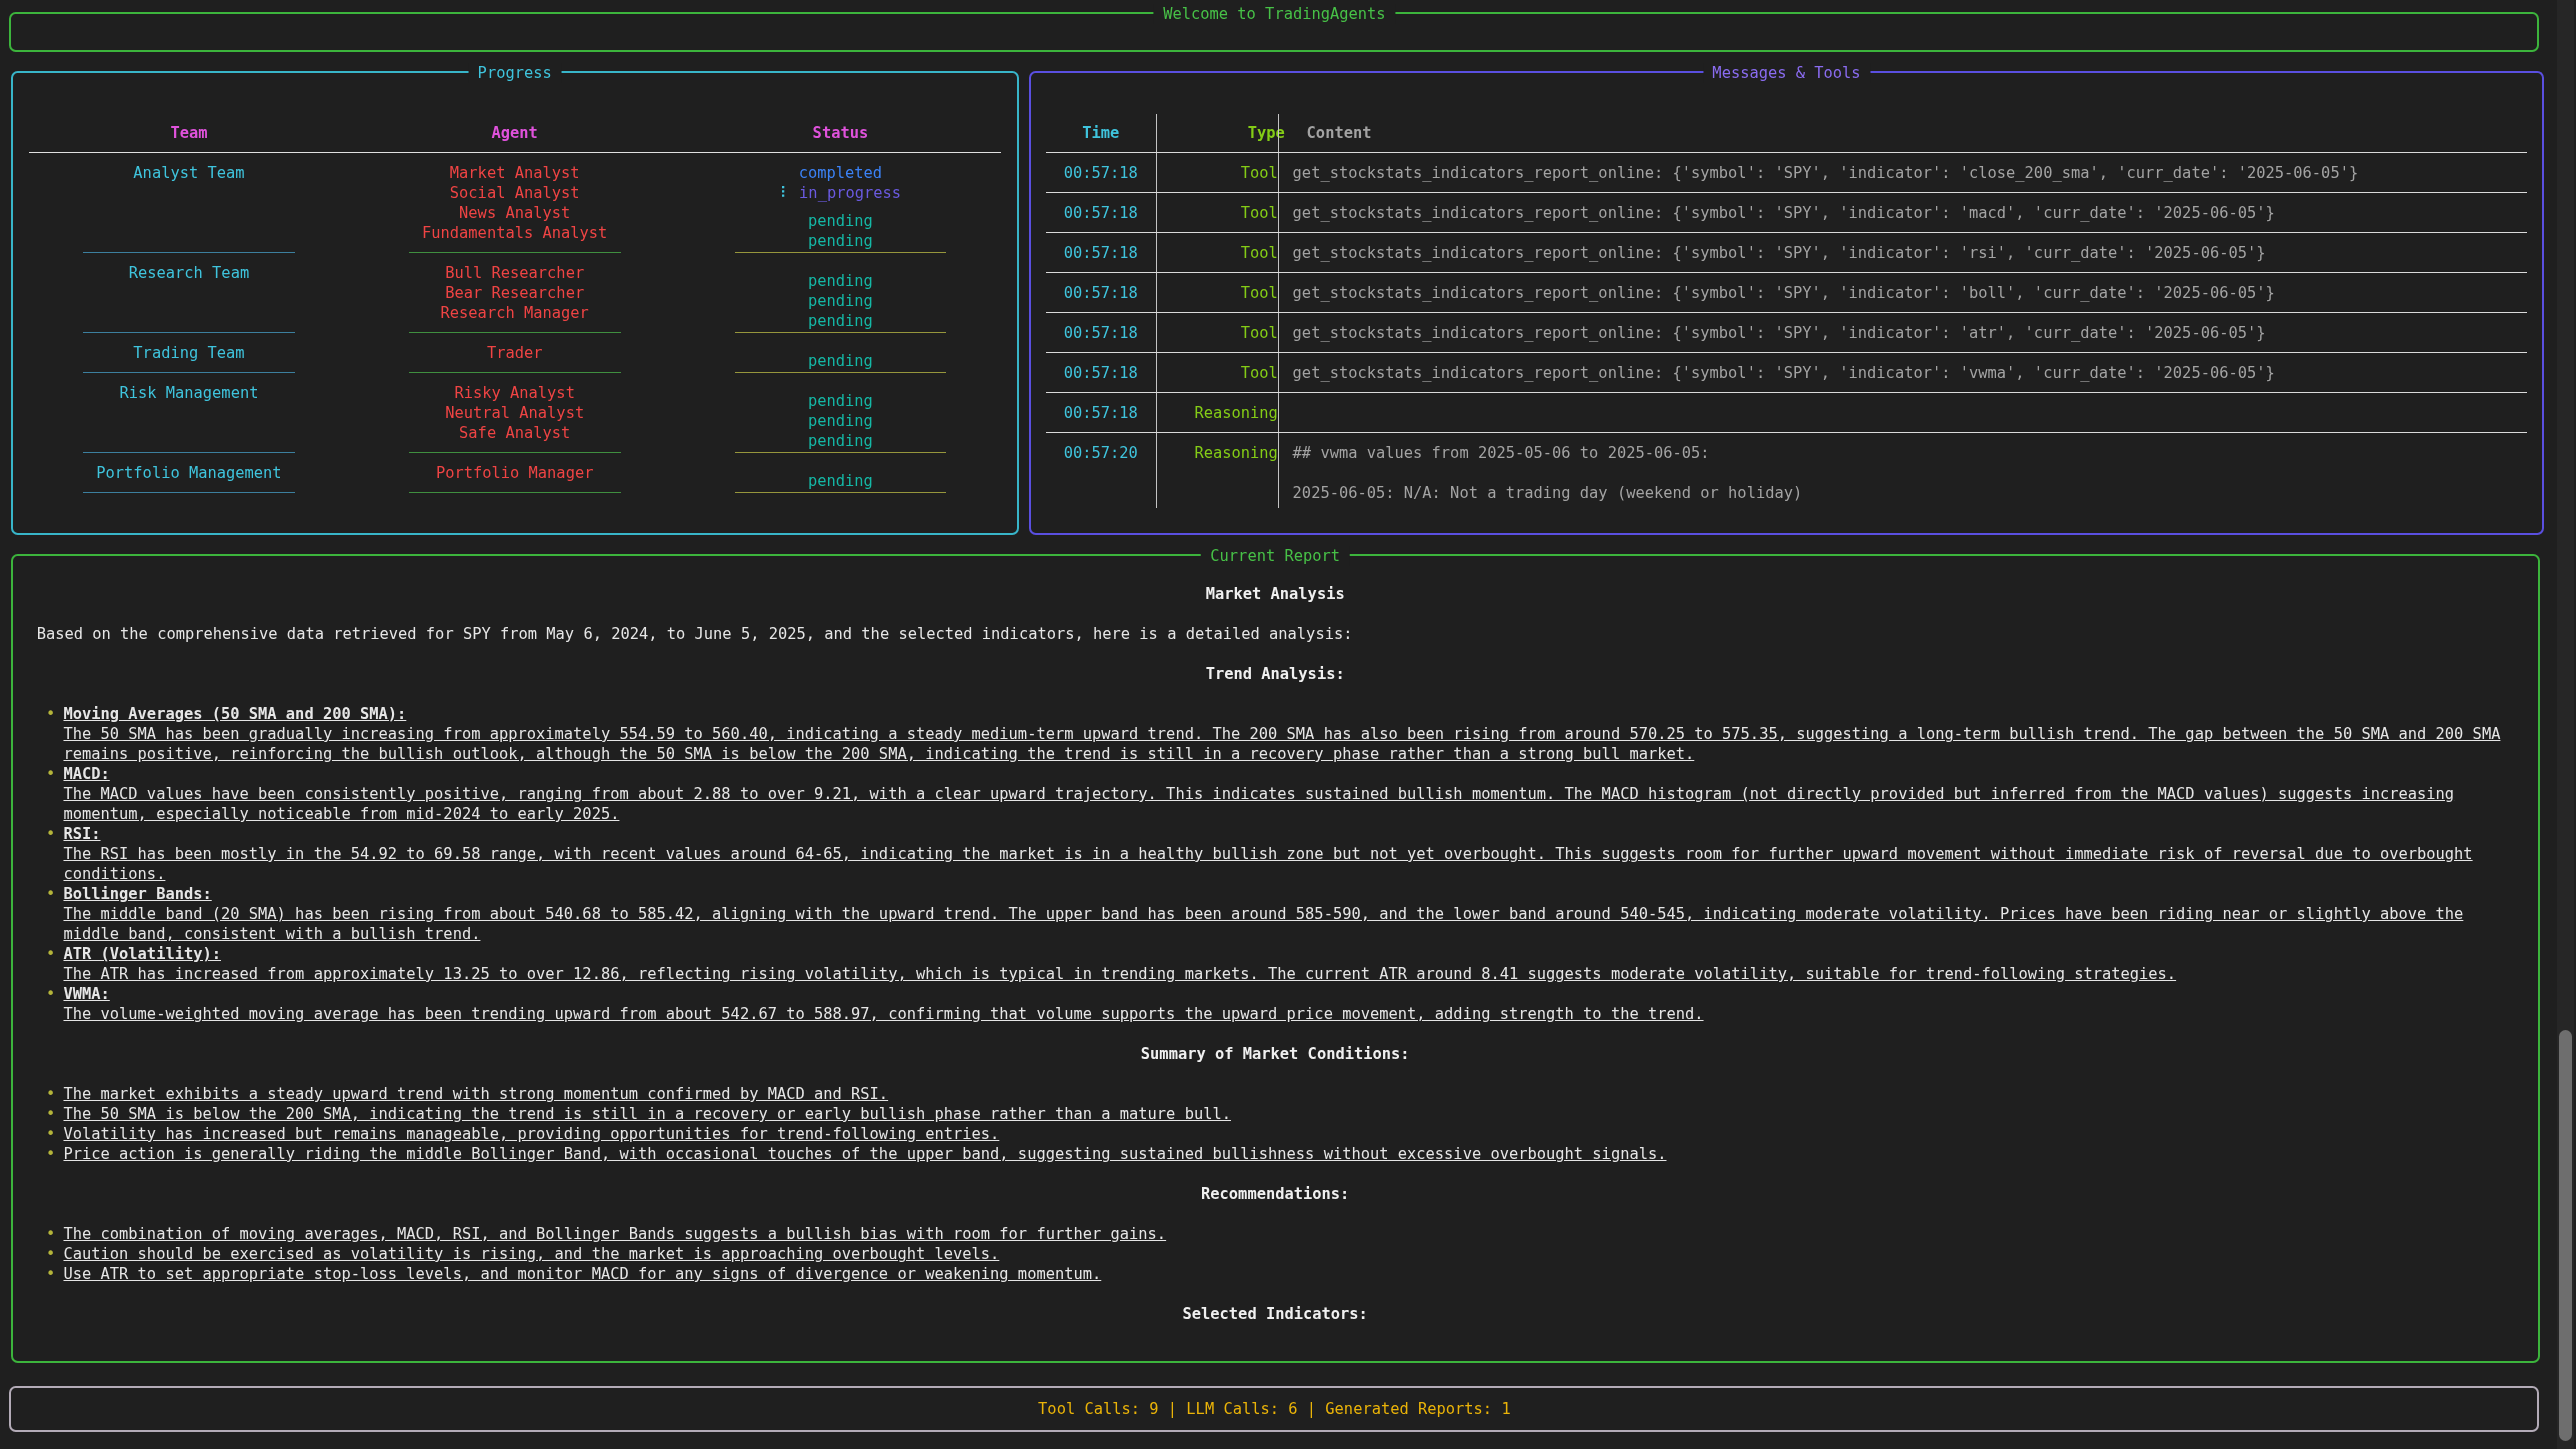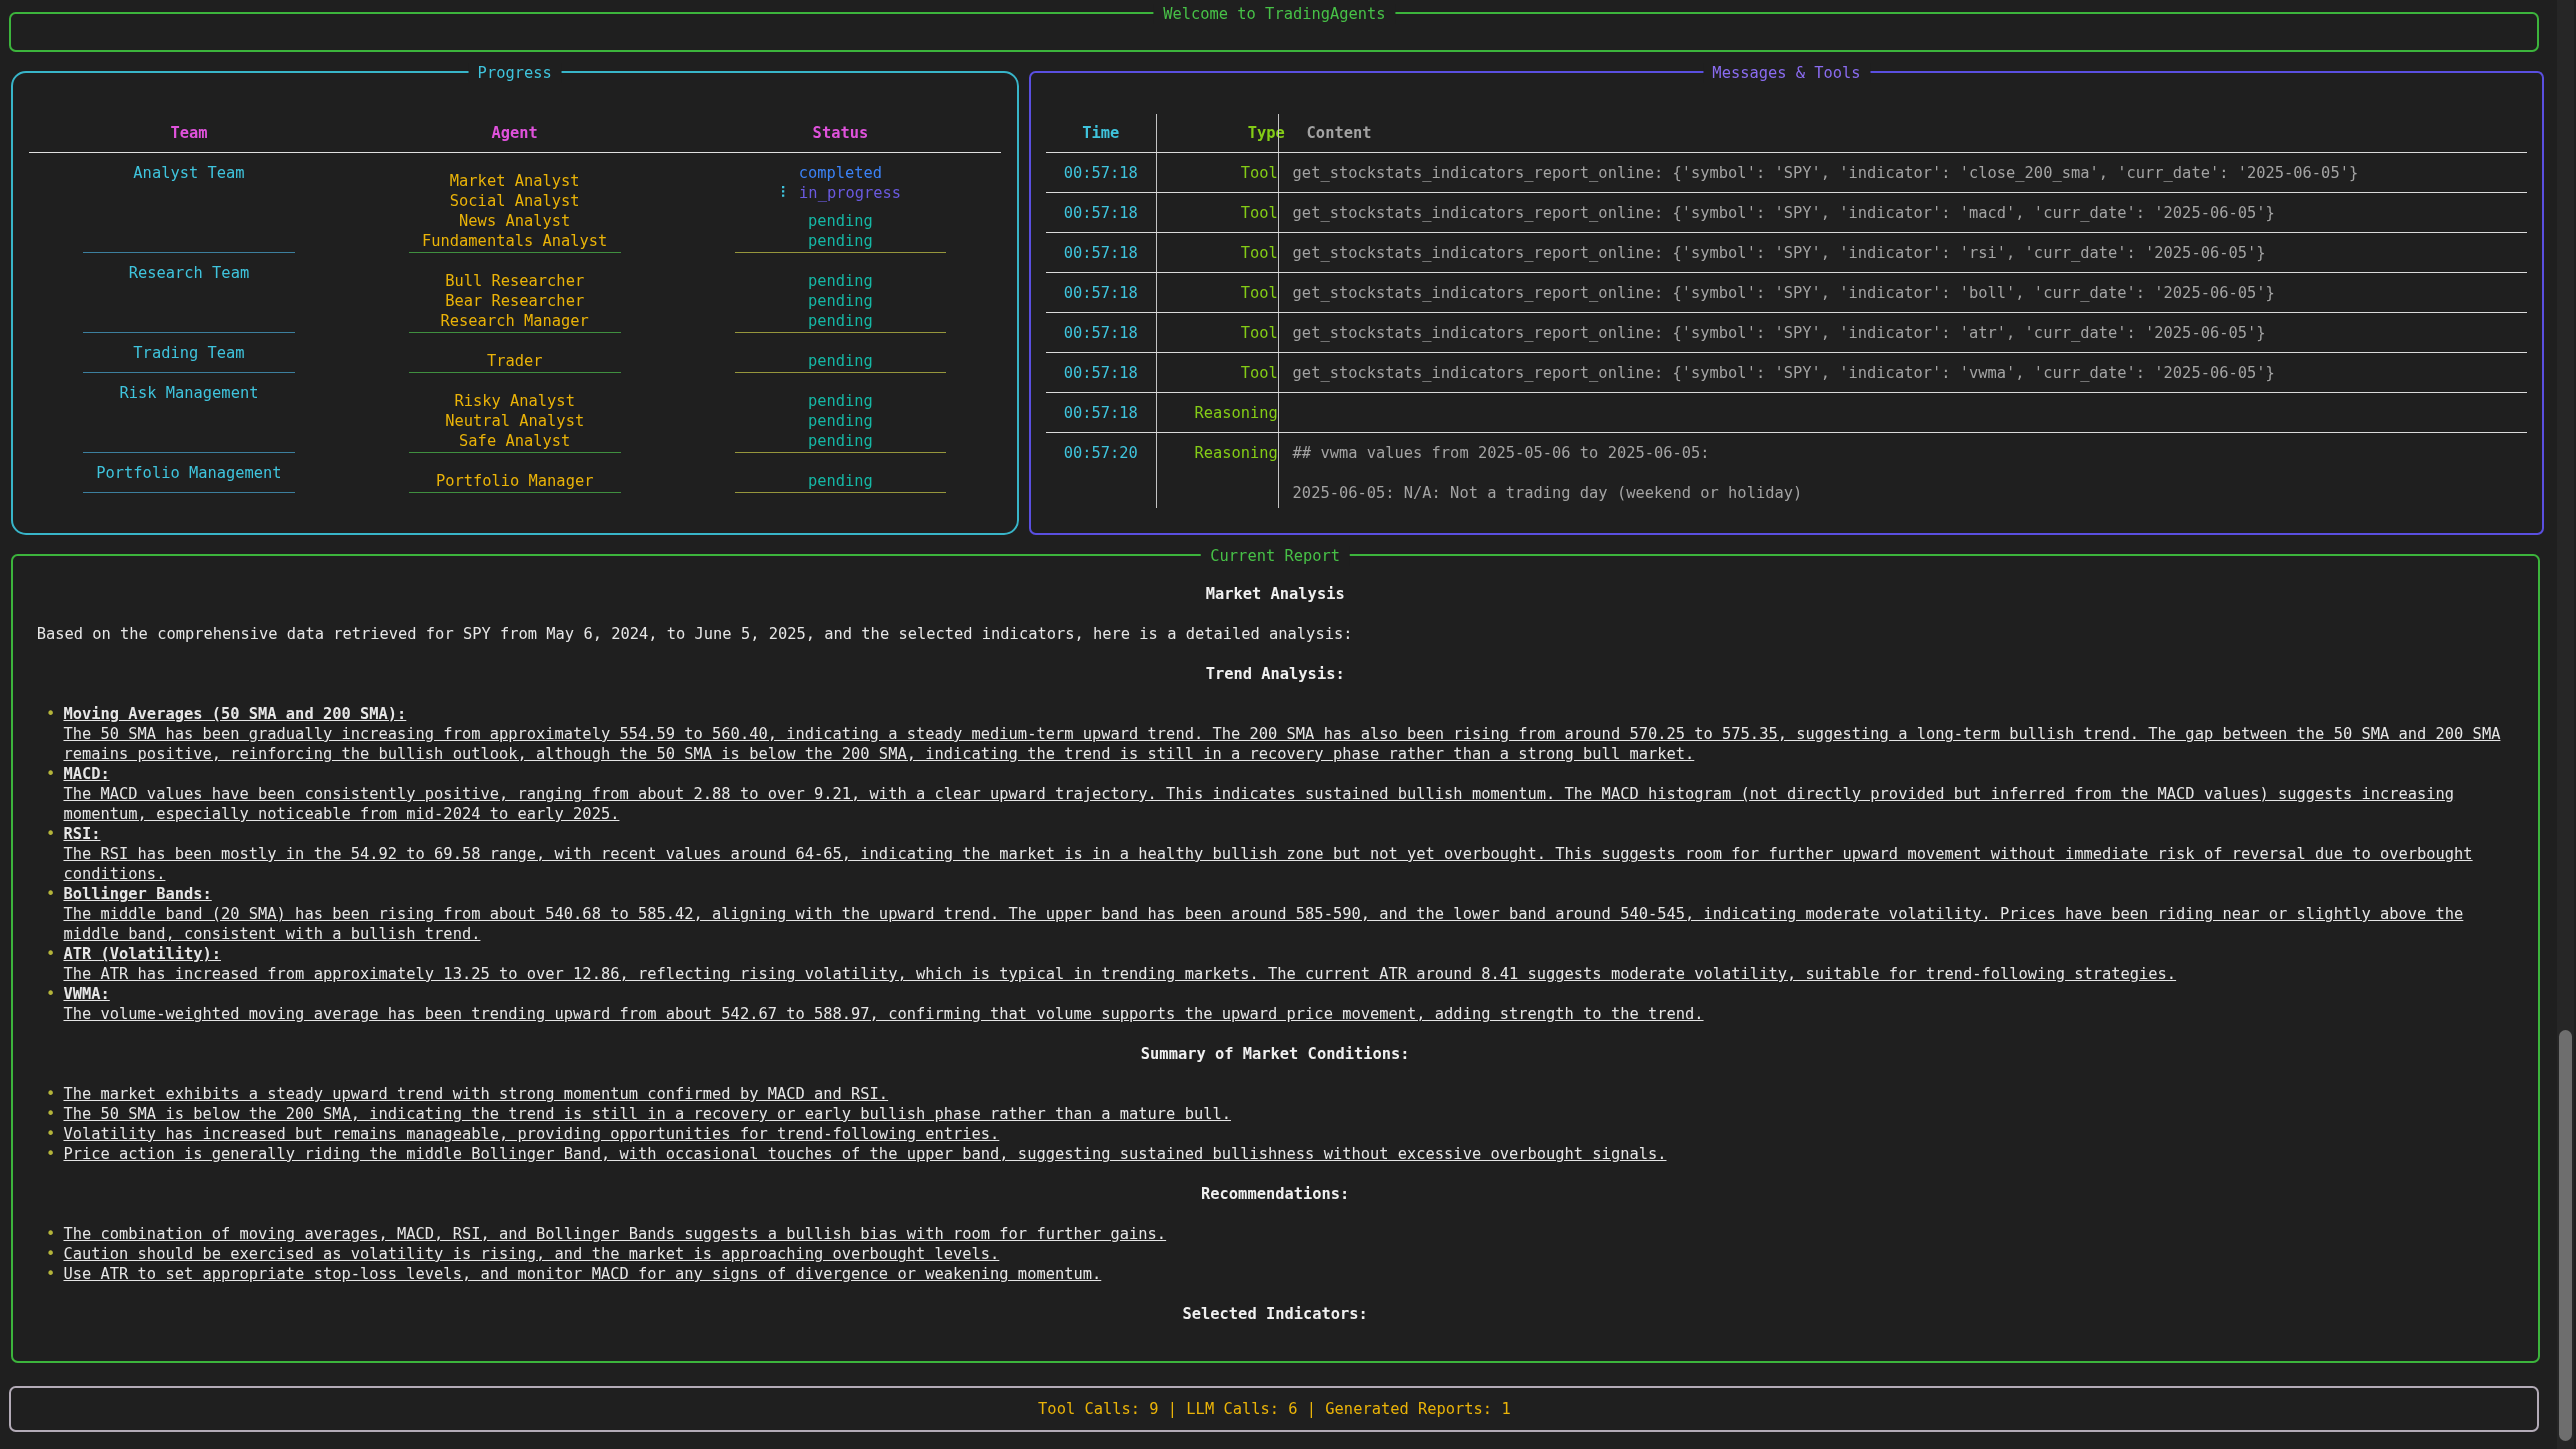--- a/index.html
+++ b/index.html
@@ -12,33 +12,33 @@
   .panel{position:absolute;border:2px solid;border-radius:6.7px;background:#1f1f1f;}
   .ptitle{
     position:absolute;top:-10px;left:50%;transform:translateX(-50%);
     background:#1f1f1f;padding:0 9.4px;white-space:nowrap;line-height:20px;font-weight:normal;
   }
   .green-t{color:#47c147;}
   .cyan-t{color:#3fc4dd;}
   .violet-t{color:#8a6cf0;}
 
   .welcome{left:9.4px;top:12px;width:2526px;height:36px;border-color:#3cb43c;}
-  .progress{left:10.7px;top:71px;width:1004px;height:460px;border-color:#38b5c9;border-radius:15px;}
+  .progress{left:10.7px;top:71px;width:1004px;height:460px;border-color:#38b5c9;}
   .messages{left:1029px;top:71px;width:1511px;height:460px;border-color:#5a4fe0;}
   .report{left:10.7px;top:554px;width:2525px;height:805px;border-color:#3cb43c;}
   .stats{left:9.4px;top:1386px;width:2526px;height:42px;border-color:#b3abb7;}
 
   
   .prog-table{padding:50px 13.4px 0 13.4px;}
   .prow{display:grid;grid-template-columns:1fr 1fr 1fr;height:20px;line-height:20px;text-align:center;}
   .phead .pcell{color:#e052dc;font-weight:bold;}
   .hsep{position:relative;height:20px;}
   .hsep::after{content:"";position:absolute;left:2.7px;right:2.7px;top:9.4px;border-top:1.3px solid #e0e0e0;}
   .team-cell{color:#3fc4dd;}
-  .agent-cell{color:#eab308;margin-top:8px;}
+  .agent-cell{color:#ef4444;}
   .status-cell.completed{color:#3b82f6;}
   .status-cell.pending{color:#14b8a6;margin-top:8px;}
   .status-cell.in_progress{color:#6a5ae0;}
   .spinner{color:#3fc4dd;margin-right:8px;}
   .psep{height:20px;}
   .sepline{position:relative;height:20px;}
   .sepline::after{content:"";position:absolute;left:57px;right:57px;top:9.4px;border-top:1.3px solid;}
   .sep-0::after{border-color:#3c7f9e;}
   .sep-1::after{border-color:#3f8f3f;}
   .sep-2::after{border-color:#96963c;}

